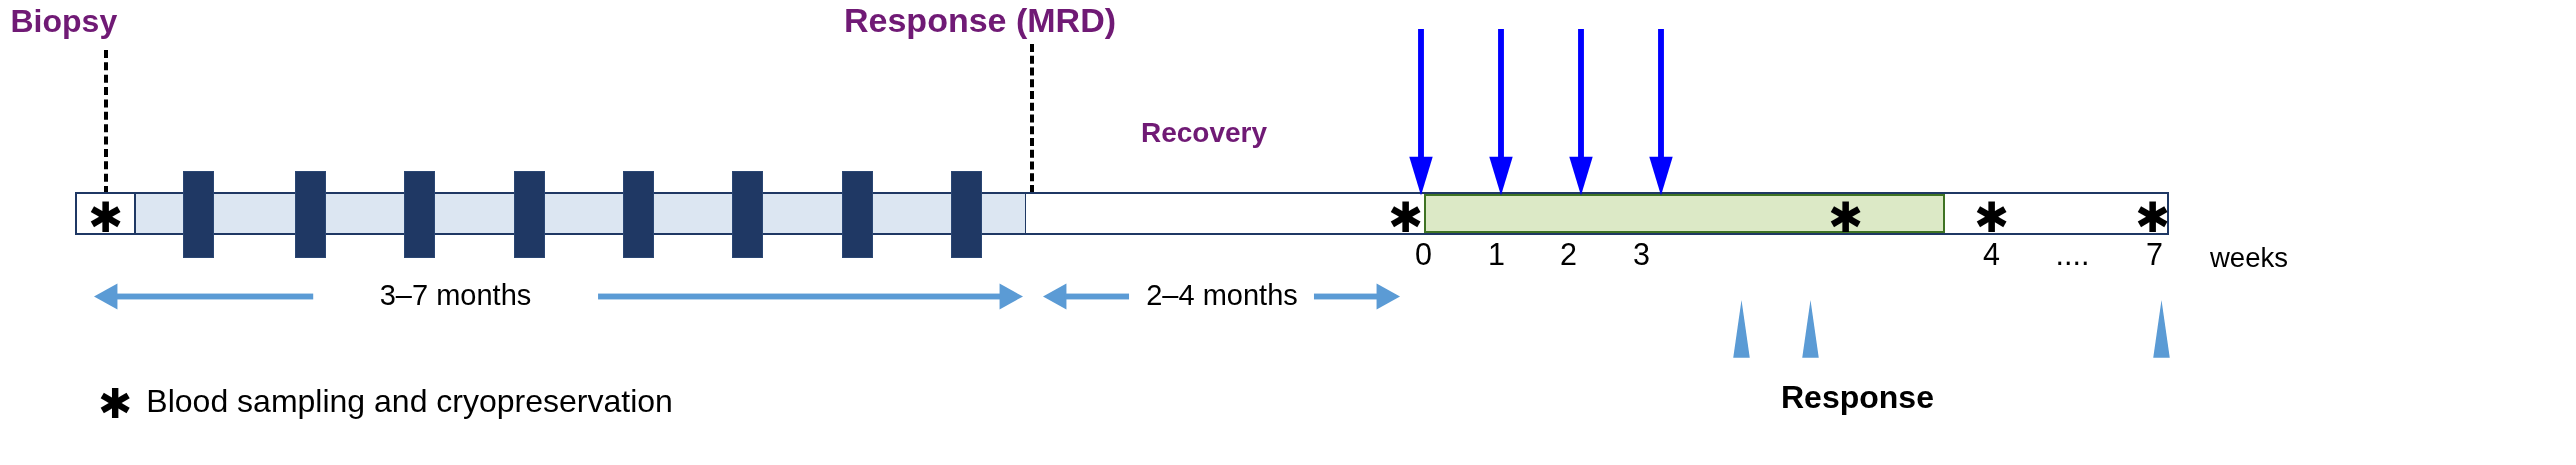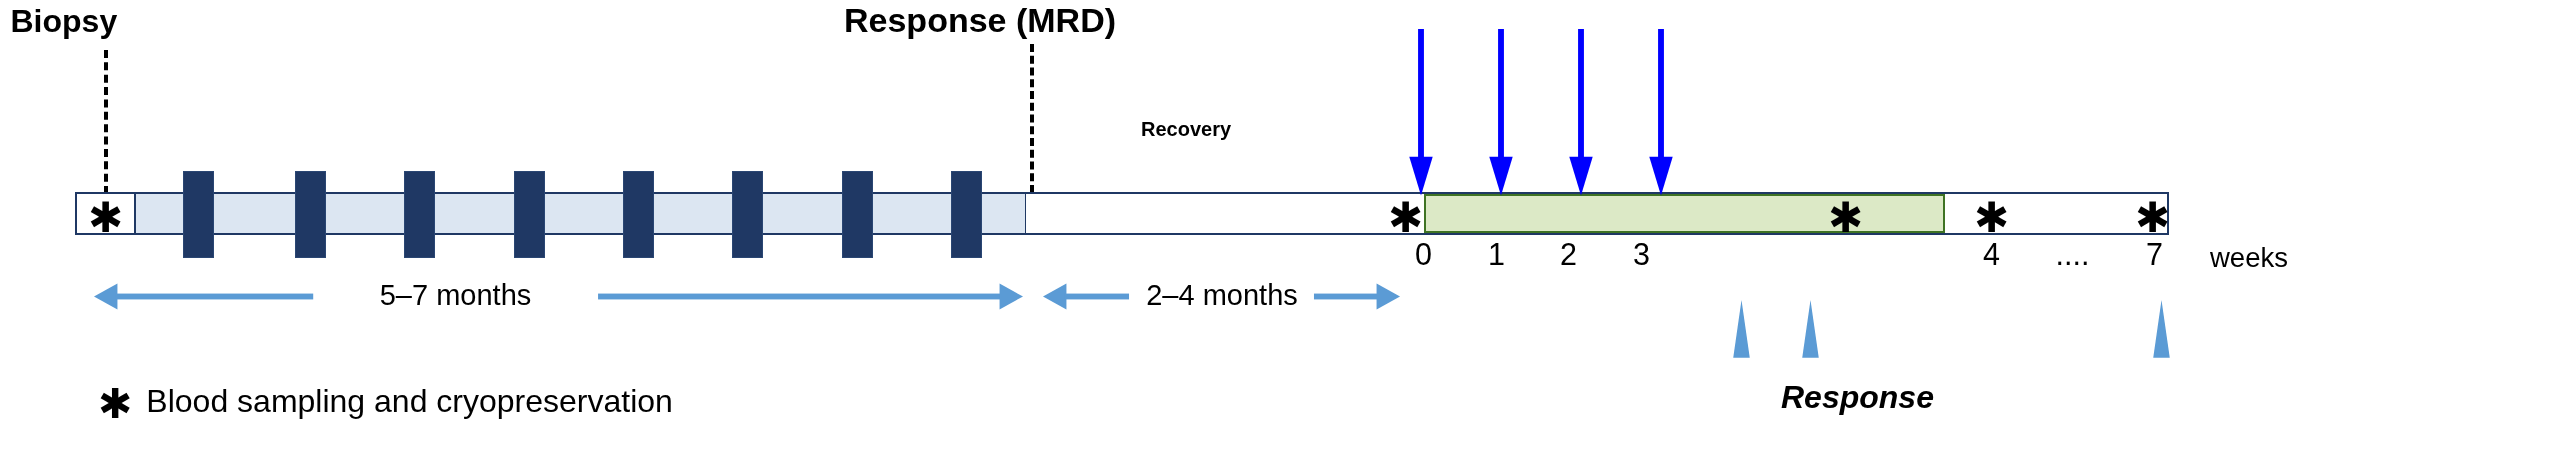--- a/index.html
+++ b/index.html
@@ -4,21 +4,21 @@
 <style>
   html,body{margin:0;padding:0;background:#ffffff;}
   body{font-family:"Liberation Sans",sans-serif;}
   #canvas{position:relative;width:2576px;height:465px;background:#fff;overflow:hidden;}
 
   
   .phase-label{
     position:absolute;
     font-family:"Liberation Sans",sans-serif;
     font-weight:bold;
-    color:#000000;
+    color:#701a75;
     white-space:nowrap;
     line-height:1;
   }
 
   
   .dashed-line{
     position:absolute;
     width:0;
     border-left:4.1px dashed #000;
   }
@@ -146,21 +146,21 @@
     line-height:1;
   }
 </style>
 </head>
 <body>
 
 <div id="canvas">
 
   <div class="phase-label" id="lbl-biopsy" style="left: 10.5px; top: 4.7px; font-size: 32px;">Biopsy</div>
   <div class="phase-label" id="lbl-remission" style="left: 844px; top: 2.9px; font-size: 34px;">Response (MRD)</div>
-  <div class="phase-label" id="lbl-recovery" style="left: 1141px; top: 119px; font-size: 20px; text-align: right;">Recovery</div>
+  <div class="phase-label" id="lbl-recovery" style="left: 1141px; top: 119px; font-size: 28px; text-align: right;">Recovery</div>
 
   <div class="dashed-line" id="dash-biopsy" style="left: 104px; top: 50px; height: 144px;"></div>
   <div class="dashed-line" id="dash-remission" style="left: 1030px; top: 44px; height: 149px;"></div>
 
   <div id="timeline-bar" style="left: 75px; top: 192px; width: 2094px; height: 43px;">
     <div class="seg seg-asterisk-box" id="seg-0" style="left: 0px; width: 59px;"></div>
     <div class="seg seg-chemo-shade" id="seg-1" style="left: 59px; width: 890px;"></div>
     <div class="seg" id="seg-2" style="left: 949px; width: 398px;"></div>
     <div class="seg seg-green" id="seg-3" style="left: 1347px; width: 521px;"></div>
     <div class="seg" id="seg-4" style="left: 1869px; width: 226px;"></div>
@@ -201,21 +201,21 @@
           <polygon points="22,284 2,218 42,218" fill="#0000ff"></polygon>
         </svg></div>
     </div>
   <div id="duration-layer">
       <div class="dur-row" style="left: 94px; top: 280px; width: 929px; height: 33px;"><svg width="929" height="33" viewBox="0 0 1585 56">
           <polygon points="0,28 40,6 40,50" fill="#5b9bd5"></polygon>
           <rect x="36" y="23" width="338" height="10" fill="#5b9bd5"></rect>
           <rect x="860" y="23" width="689" height="10" fill="#5b9bd5"></rect>
           <polygon points="1585,28 1545,6 1545,50" fill="#5b9bd5"></polygon>
         </svg></div>
-      <div class="dur-text" style="left: 318px; top: 281px; width: 275px; text-align: center;">5–7 months</div>
+      <div class="dur-text" style="left: 318px; top: 281px; width: 275px; text-align: center;">3–7 months</div>
       <div class="dur-row" style="left: 1043px; top: 280px; width: 357px; height: 33px;"><svg width="357" height="33" viewBox="0 0 610 56">
           <polygon points="0,28 40,6 40,50" fill="#5b9bd5"></polygon>
           <rect x="36" y="23" width="111" height="10" fill="#5b9bd5"></rect>
           <rect x="463" y="23" width="111" height="10" fill="#5b9bd5"></rect>
           <polygon points="610,28 570,6 570,50" fill="#5b9bd5"></polygon>
         </svg></div>
       <div class="dur-text" style="left: 1134px; top: 281px; width: 176px; text-align: center;">2–4 months</div>
     </div>
   <div id="week-layer">
       <div class="week-label" style="left: 1400px; width: 47px;">0</div>
@@ -232,21 +232,21 @@
           <polygon points="16,0 30,98 2,98" fill="#5b9bd5"></polygon>
         </svg></div>
       <div class="resp-tri" style="left: 1801px;"><svg width="19" height="59" viewBox="0 0 32 100">
           <polygon points="16,0 30,98 2,98" fill="#5b9bd5"></polygon>
         </svg></div>
       <div class="resp-tri" style="left: 2152px;"><svg width="19" height="59" viewBox="0 0 32 100">
           <polygon points="16,0 30,98 2,98" fill="#5b9bd5"></polygon>
         </svg></div>
     </div>
 
-  <div id="response-label" style="left: 1781px; top: 381px; font-style: italic;">Response</div>
+  <div id="response-label" style="left: 1781px; top: 381px;">Response</div>
 
   <div id="legend">
     <span id="legend-asterisk">✱</span>
     <span id="legend-text">Blood sampling and cryopreservation</span>
   </div>
 
 </div>
 
 
 </body></html>

